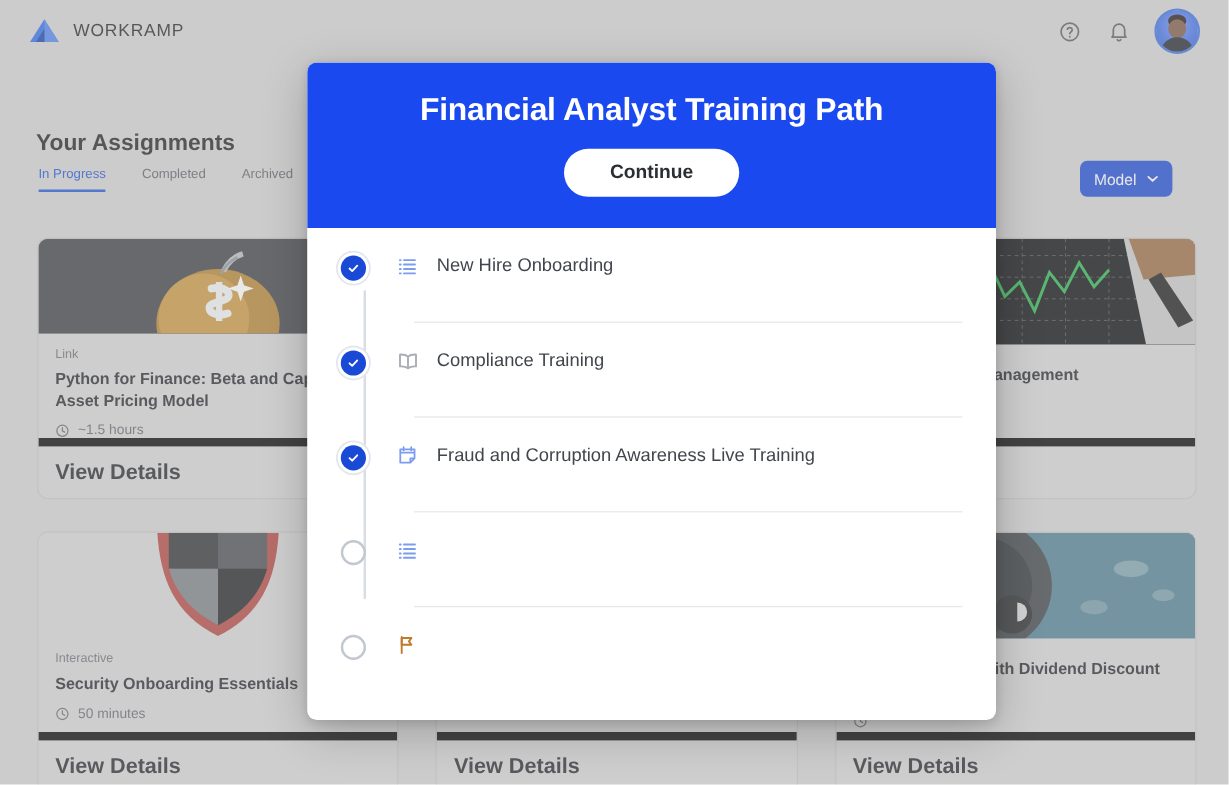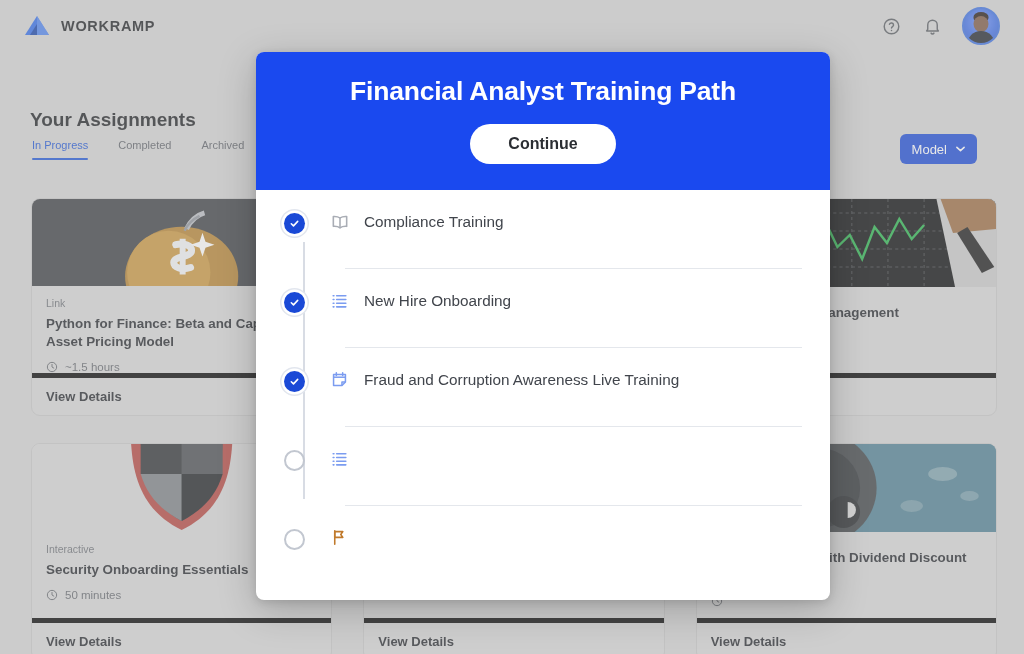--- a/index.html
+++ b/index.html
@@ -31,21 +31,21 @@
 
   
   .topbar {
     position: absolute; top: 0; left: 0; right: 0; height: 52px;
     display: flex; align-items: center;
     padding: 0 24px;
   }
   .brand { display: flex; align-items: center; gap: 11px; }
   .logo-mark { width: 26px; height: 22px; display: block; }
   .brand-name {
-    font-size: 14.5px; font-weight: 700; letter-spacing: 0.7px;
+    font-size: 14.5px; font-weight: 400; letter-spacing: 0.7px;
     color: #1d1f23;
   }
   .topbar-right {
     margin-left: auto; display: flex; align-items: center; gap: 19px;
   }
   .icon-btn {
     width: 22px; height: 22px; display: flex;
     align-items: center; justify-content: center;
     color: #55595f;
   }
@@ -133,23 +133,23 @@
   }
   .card-title {
     font-size: 13.4px; font-weight: 700; color: #23262b;
     line-height: 1.33; margin-bottom: 10px;
   }
   .card-meta {
     display: flex; align-items: center; gap: 7px;
     font-size: 11.5px; color: #62666c;
   }
   .card-foot {
-    border-top: 5px solid #000000;
+    border-top: 7px solid #000000;
     padding: 11px 14px;
-    font-size: 13px; font-weight: 700; color: #23262b;
+    font-size: 18px; font-weight: 700; color: #23262b;
   }
 
   
   .th-money { background: #3a3d41; }
   .th-shield { background: #d8d8d8; }
   .th-chart { background: #0a0a0a; }
   .th-clock { background: #4a7f93; }
   .th-mid { background: #cfcfcf; }
 
   
@@ -472,44 +472,44 @@
 
         <div class="step">
           <div class="bullet-col">
             <span class="bullet done">
               <svg class="tick" width="11" height="11" viewBox="0 0 24 24" fill="none" stroke="#ffffff" stroke-width="3.4">
                 <path d="M5 12.6 9.8 17.2 19 7.4" stroke-linecap="round" stroke-linejoin="round"></path>
               </svg>
             </span>
           </div>
           <div class="type-icon">
-            <svg width="20" height="20" viewBox="0 0 24 24" fill="none" stroke="#a9adb5" stroke-width="1.9" stroke-linejoin="round">
-              <path d="M12 7.2C10.2 5.8 7.6 5.2 4 5.4v11.8c3.6-0.2 6.2 0.4 8 1.8 1.8-1.4 4.4-2 8-1.8V5.4c-3.6-0.2-6.2 0.4-8 1.8Z"></path>
-              <path d="M12 7.2v11.8"></path>
+            <svg width="19" height="19" viewBox="0 0 24 24" fill="none" stroke="#7b9cf0" stroke-width="2" stroke-linecap="round">
+              <path d="M4 6h1M4 10.7h1M4 15.4h1M4 20h1"></path>
+              <path d="M8.4 6H20M8.4 10.7H20M8.4 15.4H20M8.4 20H20"></path>
             </svg>
           </div>
-          <div class="step-label">Compliance Training</div>
+          <div class="step-label">New Hire Onboarding</div>
           <div class="step-line"></div>
         </div>
 
         <div class="step">
           <div class="bullet-col">
             <span class="bullet done">
               <svg class="tick" width="11" height="11" viewBox="0 0 24 24" fill="none" stroke="#ffffff" stroke-width="3.4">
                 <path d="M5 12.6 9.8 17.2 19 7.4" stroke-linecap="round" stroke-linejoin="round"></path>
               </svg>
             </span>
           </div>
           <div class="type-icon">
-            <svg width="19" height="19" viewBox="0 0 24 24" fill="none" stroke="#7b9cf0" stroke-width="2" stroke-linecap="round">
-              <path d="M4 6h1M4 10.7h1M4 15.4h1M4 20h1"></path>
-              <path d="M8.4 6H20M8.4 10.7H20M8.4 15.4H20M8.4 20H20"></path>
+            <svg width="20" height="20" viewBox="0 0 24 24" fill="none" stroke="#a9adb5" stroke-width="1.9" stroke-linejoin="round">
+              <path d="M12 7.2C10.2 5.8 7.6 5.2 4 5.4v11.8c3.6-0.2 6.2 0.4 8 1.8 1.8-1.4 4.4-2 8-1.8V5.4c-3.6-0.2-6.2 0.4-8 1.8Z"></path>
+              <path d="M12 7.2v11.8"></path>
             </svg>
           </div>
-          <div class="step-label">New Hire Onboarding</div>
+          <div class="step-label">Compliance Training</div>
           <div class="step-line"></div>
         </div>
 
         <div class="step">
           <div class="bullet-col">
             <span class="bullet done">
               <svg class="tick" width="11" height="11" viewBox="0 0 24 24" fill="none" stroke="#ffffff" stroke-width="3.4">
                 <path d="M5 12.6 9.8 17.2 19 7.4" stroke-linecap="round" stroke-linejoin="round"></path>
               </svg>
             </span>

